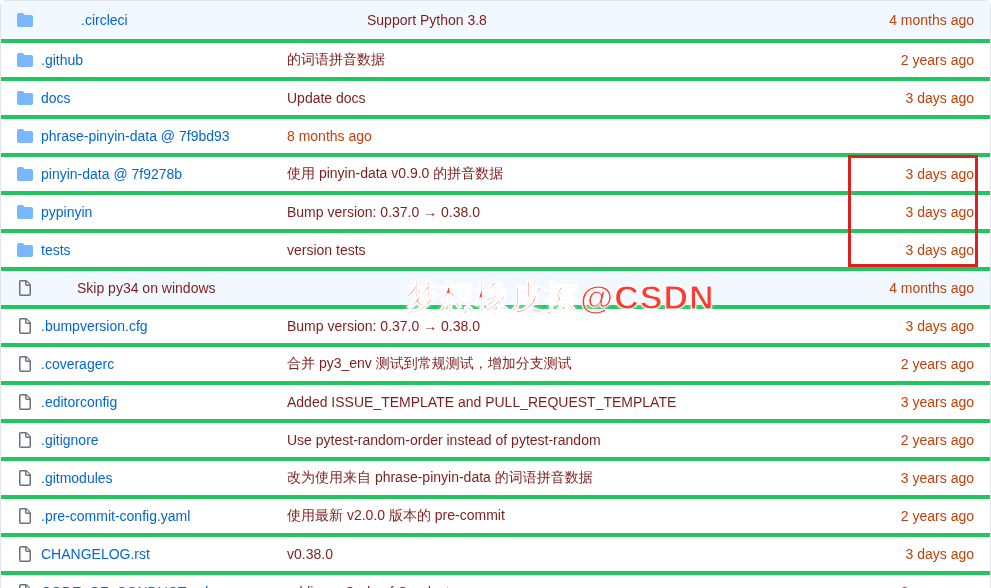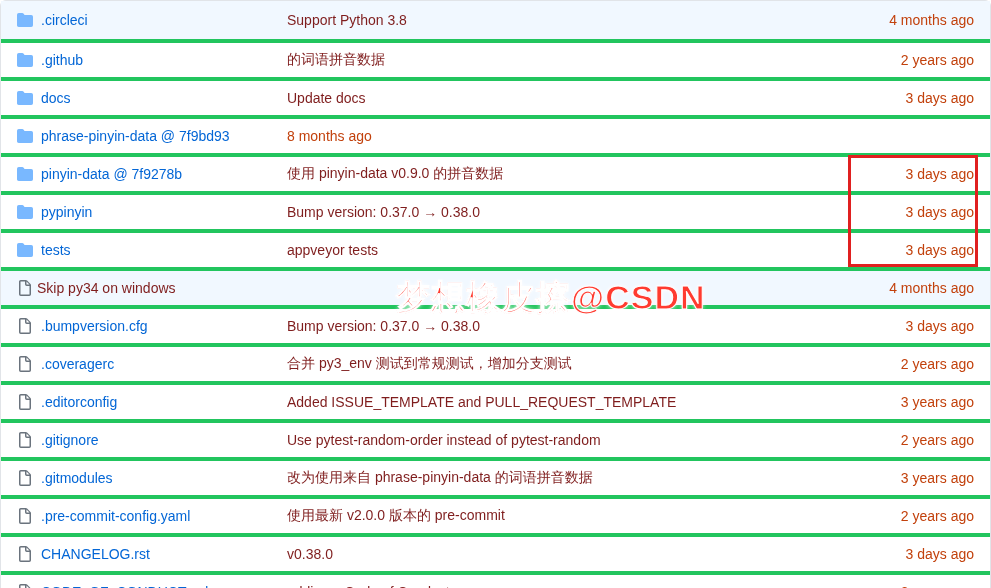--- a/index.html
+++ b/index.html
@@ -17,21 +17,21 @@
     background: #fff;
   }
   .row {
     display: flex;
     align-items: center;
     padding: 8px 16px;
     border-top: 4px solid #22c55e;
     min-height: 38px;
   }
   .row:first-child { border-top: none; }
-  .row.highlight { background: #f1f8ff; }
+  .row.highlight { background: #f1f8ff; gap: 40px; }
   .icon-cell {
     width: 20px;
     flex-shrink: 0;
     display: flex;
     align-items: center;
   }
   .folder-icon { fill: #79b8ff; }
   .file-icon   { fill: #6a737d; }
   .name-cell {
     width: 250px;
@@ -139,21 +139,21 @@
       <span class="msg-cell">Bump version: 0.37.0 → 0.38.0</span>
       <span class="time-cell">3 days ago</span>
     </div>
     <div class="row">
       <span class="icon-cell">
         <svg width="16" height="16" viewBox="0 0 16 16" class="folder-icon">
           <path fill-rule="evenodd" d="M1.75 1A1.75 1.75 0 000 2.75v10.5C0 14.216.784 15 1.75 15h12.5A1.75 1.75 0 0016 13.25v-8.5A1.75 1.75 0 0014.25 3h-6.5a.25.25 0 01-.2-.1l-.9-1.2C6.36 1.26 5.78 1 5.17 1H1.75z"></path>
         </svg>
       </span>
       <span class="name-cell"><a href="#">tests</a></span>
-      <span class="msg-cell">appveyor tests</span>
+      <span class="msg-cell">version tests</span>
       <span class="time-cell">3 days ago</span>
     </div>
     <div class="row highlight">
       <span class="icon-cell">
         <svg width="16" height="16" viewBox="0 0 16 16" class="file-icon">
           <path fill-rule="evenodd" d="M3.75 1.5a.25.25 0 00-.25.25v12.5c0 .138.112.25.25.25h8.5a.25.25 0 00.25-.25V6H9.75A1.75 1.75 0 018 4.25V1.5H3.75zM9.5 1.56v2.69c0 .138.112.25.25.25h2.69L9.5 1.56zM2 1.75C2 .784 2.784 0 3.75 0h5.086c.464 0 .909.184 1.237.513l3.414 3.414c.329.328.513.773.513 1.237v9.086A1.75 1.75 0 0112.25 16h-8.5A1.75 1.75 0 012 14.25V1.75z"></path>
         </svg>
       </span>
       <span class="msg-cell">Skip py34 on windows</span>
       <span class="time-cell">4 months ago</span>
@@ -234,13 +234,13 @@
           <path fill-rule="evenodd" d="M3.75 1.5a.25.25 0 00-.25.25v12.5c0 .138.112.25.25.25h8.5a.25.25 0 00.25-.25V6H9.75A1.75 1.75 0 018 4.25V1.5H3.75zM9.5 1.56v2.69c0 .138.112.25.25.25h2.69L9.5 1.56zM2 1.75C2 .784 2.784 0 3.75 0h5.086c.464 0 .909.184 1.237.513l3.414 3.414c.329.328.513.773.513 1.237v9.086A1.75 1.75 0 0112.25 16h-8.5A1.75 1.75 0 012 14.25V1.75z"></path>
         </svg>
       </span>
       <span class="name-cell"><a href="#">CODE_OF_CONDUCT.md</a></span>
       <span class="msg-cell">adding a Code of Conduct</span>
       <span class="time-cell">3 years ago</span>
     </div>
   </div>
 
 <div class="red-box" id="red-box" style="top: 155px; left: 848px; width: 130px; height: 112px;"></div>
-<div class="watermark" id="watermark" style="top: 275px; left: 396px;">梦想橡皮擦@CSDN</div>
+<div class="watermark" id="watermark" style="top: 275px; left: 405px;">梦想橡皮擦@CSDN</div>
 
 </body></html>

